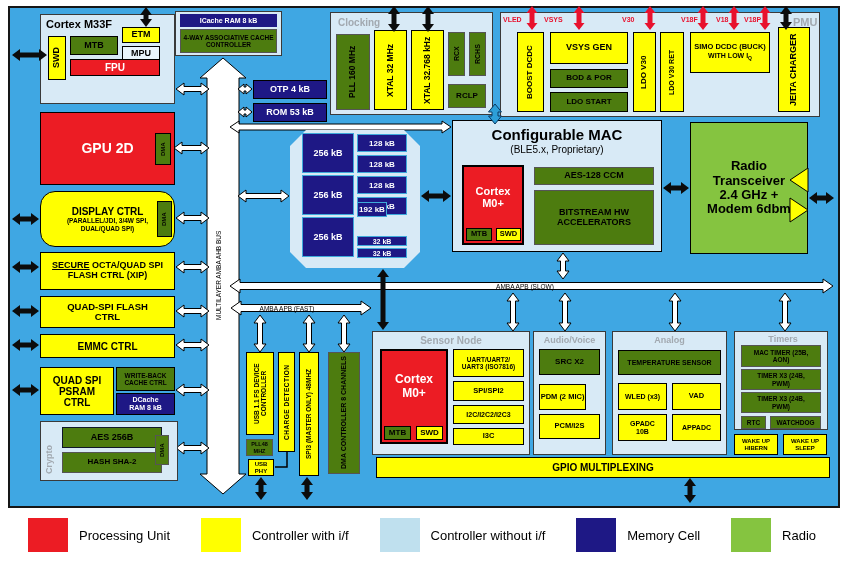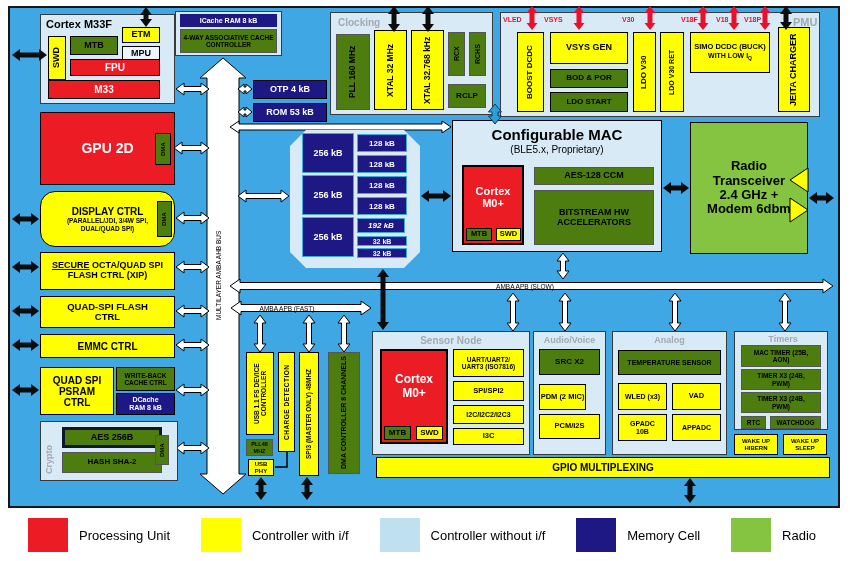--- a/index.html
+++ b/index.html
@@ -58,21 +58,20 @@
       <polygon points="344,315 338,323 341.5,323 341.5,344 338,344 344,352 350,344 346.5,344 346.5,323 350,323" fill="#ffffff" stroke="#000000" stroke-width="1"></polygon>
     </svg>
 
   <div class="cont" style="left:40px;top:14px;width:135px;height:90px;"></div>
   <div class="abs" style="left:46px;top:18px;font-size:11px;font-weight:bold;z-index:3;">Cortex M33F</div>
   <div class="blk y" style="left:122px;top:27px;width:38px;height:16px;font-size:9px;">ETM</div>
   <div class="blk y vt" style="left:48px;top:36px;width:18px;height:44px;font-size:9px;">SWD</div>
   <div class="blk lb" style="left:70px;top:36px;width:48px;height:19px;font-size:9px;">MTB</div>
   <div class="blk" style="left:122px;top:46px;width:38px;height:16px;font-size:9px;background:#EAF5FC;">MPU</div>
   <div class="blk r" style="left:70px;top:59px;width:90px;height:17px;font-size:10px;">FPU</div>
-  <div class="blk r" style="left:48px;top:80px;width:112px;height:19px;font-size:10px;">M33</div>
 
   <div class="cont" style="left:175px;top:11px;width:107px;height:45px;"></div>
   <div class="blk nb" style="left:180px;top:14px;width:97px;height:13px;font-size:7px;border:none;">ICache RAM 8 kB</div>
   <div class="blk lb" style="left:180px;top:29px;width:97px;height:24px;font-size:6.5px;border:1px solid #555;">4-WAY ASSOCIATIVE CACHE CONTROLLER</div>
 
   <div class="blk r" style="left:40px;top:112px;width:135px;height:73px;font-size:14px;">GPU 2D</div>
   <div class="blk lb vt" style="left:155px;top:133px;width:16px;height:32px;font-size:6px;">DMA</div>
 
   <div class="blk y col" style="left:40px;top:191px;width:135px;height:56px;border-radius:15px;">
     <span style="font-size:10px;">DISPLAY CTRL</span>
@@ -86,38 +85,38 @@
 
   <div class="blk y" style="left:40px;top:296px;width:135px;height:32px;font-size:9.5px;padding:0 20px;">QUAD-SPI FLASH CTRL</div>
   <div class="blk y" style="left:40px;top:334px;width:135px;height:24px;font-size:10px;">EMMC CTRL</div>
 
   <div class="blk y" style="left:40px;top:367px;width:74px;height:48px;font-size:10px;padding:0 8px;">QUAD SPI PSRAM CTRL</div>
   <div class="blk lb" style="left:116px;top:367px;width:59px;height:24px;font-size:6.5px;">WRITE-BACK CACHE CTRL</div>
   <div class="blk nb" style="left:116px;top:393px;width:59px;height:22px;font-size:7px;padding:0 8px;">DCache RAM 8 kB</div>
 
   <div class="cont" style="left:40px;top:421px;width:138px;height:60px;"></div>
   <div class="ttl vt" style="left:44px;top:428px;height:46px;font-size:9px;display:flex;align-items:center;">Crypto</div>
-  <div class="blk lb" style="left:62px;top:427px;width:100px;height:21px;font-size:9px;border:3px solid #0f172a;">AES 256B</div>
+  <div class="blk lb" style="left:62px;top:427px;width:100px;height:21px;font-size:9px;border:1px solid #0f172a;">AES 256B</div>
   <div class="blk lb" style="left:62px;top:452px;width:100px;height:21px;font-size:8px;border:1px solid #555;">HASH SHA-2</div>
   <div class="blk lb vt" style="left:155px;top:435px;width:14px;height:30px;font-size:6px;border:1px solid #555;">DMA</div>
 
   <div class="buslbl vt" style="left:213px;top:95px;width:11px;height:360px;display:flex;align-items:center;justify-content:center;font-size:6.5px;">MULTILAYER AMBA AHB BUS</div>
 
   <div class="blk nb" style="left:253px;top:80px;width:74px;height:19px;font-size:9px;">OTP 4 kB</div>
   <div class="blk nb" style="left:253px;top:103px;width:74px;height:19px;font-size:9px;">ROM 53 kB</div>
 
   <div id="octagon"></div>
   <div class="mem" style="left:302px;top:133px;width:52px;height:40px;font-size:9px;">256 kB</div>
   <div class="mem" style="left:302px;top:175px;width:52px;height:40px;font-size:9px;">256 kB</div>
   <div class="mem" style="left:302px;top:217px;width:52px;height:40px;font-size:9px;">256 kB</div>
   <div class="mem" style="left:357px;top:134px;width:50px;height:18px;font-size:8px;">128 kB</div>
   <div class="mem" style="left:357px;top:155px;width:50px;height:18px;font-size:8px;">128 kB</div>
   <div class="mem" style="left:357px;top:176px;width:50px;height:18px;font-size:8px;">128 kB</div>
   <div class="mem" style="left:357px;top:197px;width:50px;height:18px;font-size:8px;">128 kB</div>
-  <div class="mem" style="left:357px;top:218px;width:48px;height:15px;font-size:8px;font-style:italic;">192 kB</div>
+  <div class="mem" style="left:357px;top:202px;width:30px;height:15px;font-size:8px;">192 kB</div>
   <div class="mem" style="left:357px;top:236px;width:50px;height:10px;font-size:7px;">32 kB</div>
   <div class="mem" style="left:357px;top:248px;width:50px;height:10px;font-size:7px;">32 kB</div>
 
   <div class="cont" style="left:330px;top:12px;width:163px;height:103px;"></div>
   <div class="ttl" style="left:338px;top:17px;font-size:10px;">Clocking</div>
   <div class="blk lb vt" style="left:336px;top:34px;width:34px;height:76px;font-size:8.5px;border:1px solid #555;">PLL 160 MHz</div>
   <div class="blk y vt" style="left:374px;top:30px;width:33px;height:80px;font-size:8.5px;">XTAL 32 MHz</div>
   <div class="blk y vt" style="left:411px;top:30px;width:33px;height:80px;font-size:8.5px;">XTAL 32.768 kHz</div>
   <div class="blk lb vt" style="left:448px;top:32px;width:17px;height:44px;font-size:7px;border:1px solid #555;">RCX</div>
   <div class="blk lb vt" style="left:469px;top:32px;width:17px;height:44px;font-size:7px;border:1px solid #555;">RCHS</div>

